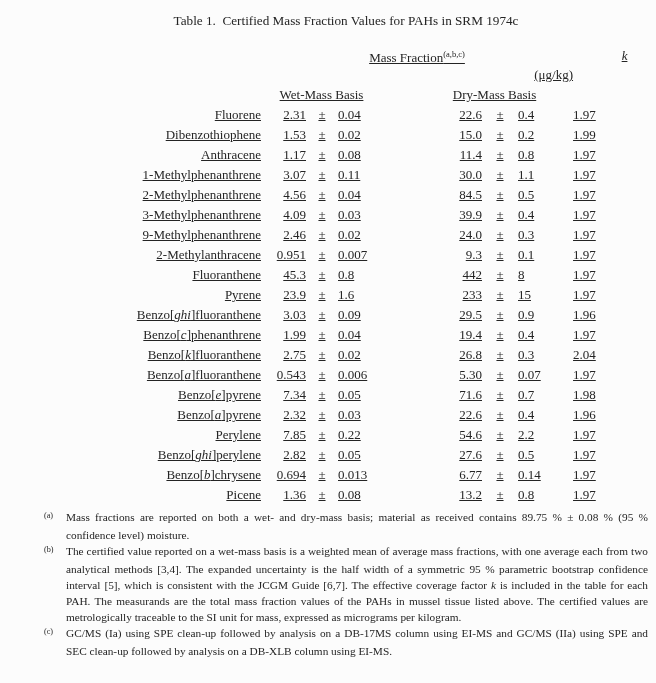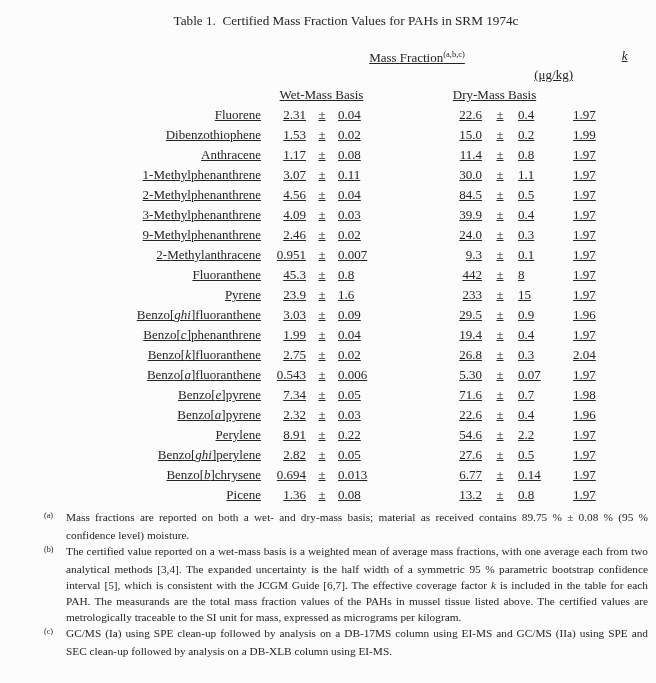--- a/index.html
+++ b/index.html
@@ -286,21 +286,21 @@
       <td class="wpm">±</td>
       <td class="wu">0.03</td>
       <td class="dv">22.6</td>
       <td class="dpm">±</td>
       <td class="du">0.4</td>
       <td class="kv">1.96</td>
     </tr>
 
     <tr class="data-row">
       <td class="name"><span class="name-pre">Perylene</span><i class="name-it"></i><span class="name-post"></span></td>
-      <td class="wv">8.91</td>
+      <td class="wv">7.85</td>
       <td class="wpm">±</td>
       <td class="wu">0.22</td>
       <td class="dv">54.6</td>
       <td class="dpm">±</td>
       <td class="du">2.2</td>
       <td class="kv">1.97</td>
     </tr>
 
     <tr class="data-row">
       <td class="name"><span class="name-pre">Benzo[</span><i class="name-it">ghi</i><span class="name-post">]perylene</span></td>

